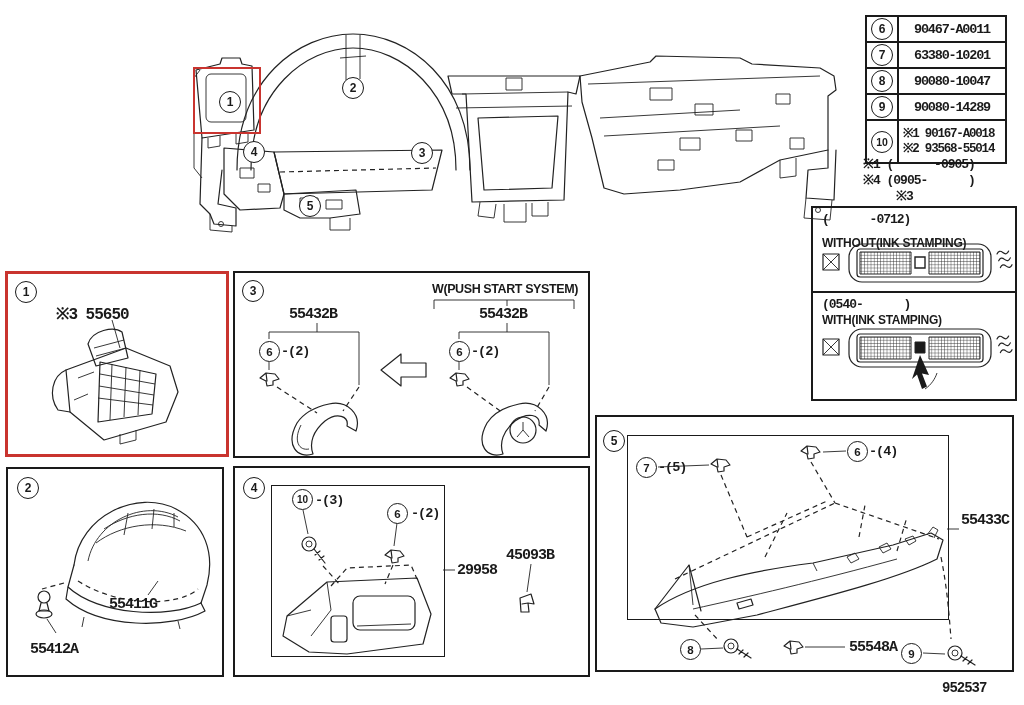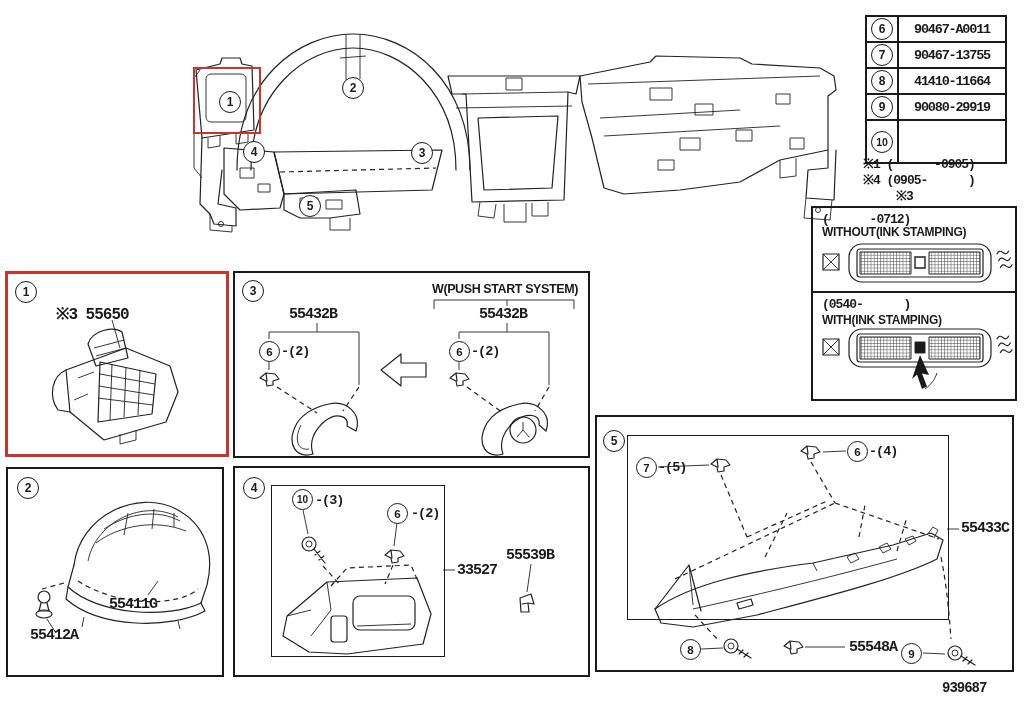--- a/index.html
+++ b/index.html
@@ -110,54 +110,58 @@
           </div>
         </div>
       <div class="tc2"><span>90467-A0011</span></div>
     </div>
     <div class="tblrow" style="height:24px;">
       <div class="tc1">
           <div class="ringnum">
             <span>7</span>
           </div>
         </div>
-      <div class="tc2"><span>90467-13755</span></div>
+      <div class="tc2"><span>63380-10201</span></div>
     </div>
     <div class="tblrow" style="height:24px;">
       <div class="tc1">
           <div class="ringnum">
             <span>8</span>
           </div>
         </div>
-      <div class="tc2"><span>41410-11664</span></div>
+      <div class="tc2"><span>90080-10047</span></div>
     </div>
     <div class="tblrow" style="height:24px;">
       <div class="tc1">
           <div class="ringnum">
             <span>9</span>
           </div>
         </div>
-      <div class="tc2"><span>90080-29919</span></div>
+      <div class="tc2"><span>90080-14289</span></div>
     </div>
     <div class="tblrow" style="height:41px;">
       <div class="tc1">
           <div class="ringnum" style="font-size:10.5px;">
             <span>10</span>
           </div>
         </div>
+      <div class="tc2" style="font-size:12.5px;line-height:15px;align-items:flex-start;padding-left:4px;">
+        <span>※1 90167-A0018</span>
+        <span>※2 93568-55014</span>
+      </div>
     </div>
   </div>
   <div class="note" style="left:863px;top:154px;">※1 (      -0905)</div>
   <div class="note" style="left:863px;top:170px;">※4 (0905-      )</div>
   <div class="note" style="left:896px;top:186px;">※3</div>
 
   <div class="abs" style="left:811px;top:206px;width:202px;height:191px;border:2px solid #1a1a1a;">
     <div class="abs" style="left:0;top:0;width:100%;height:83px;border-bottom:2px solid #1a1a1a;">
       <div class="inkdate abs" style="left:9px;top:4px;">(      -0712)</div>
-      <div class="inklabel abs" style="left:9px;top:17px;">WITHOUT(INK STAMPING)</div>
+      <div class="inklabel abs" style="left:9px;top:28px;">WITHOUT(INK STAMPING)</div>
       <svg class="abs" style="left:0;top:34px;" width="202" height="48" viewBox="0 0 202 48">
         <defs>
           <pattern id="g1" width="3.2" height="3.2" patternUnits="userSpaceOnUse">
             <path d="M0,0H3.2M0,0V3.2" stroke="#222" stroke-width="0.8" fill="none"></path>
           </pattern>
         </defs>
         <g>
           <rect class="line" x="10" y="12" width="16" height="16"></rect>
           <path class="thin" d="M10,12 L26,28 M26,12 L10,28"></path>
         </g>
@@ -263,21 +267,21 @@
       <circle class="line" cx="288" cy="157" r="13"></circle>
       <path class="thin" d="M288,149 L288,157 M288,157 L282,164 M288,157 L294,164"></path>
     </svg>
   </div>
 
   <div class="box" style="left:6px;top:467px;width:214px;height:206px;">
     <div class="circ" style="left:9px;top:8px;">
         <span>2</span>
       </div>
     <div class="plabel" style="left:101px;top:127px;">55411G</div>
-    <div class="plabel" style="left:22px;top:158px;">55412A</div>
+    <div class="plabel" style="left:22px;top:172px;">55412A</div>
     <svg class="abs" style="left:0;top:0;" width="214" height="206" viewBox="0 0 214 206">
       <path class="line" d="M66,96 C72,46 130,20 168,40 C197,55 207,84 199,116 L193,134"></path>
       <path class="thin" d="M80,92 C88,52 136,30 170,48"></path>
       <path class="thin" d="M96,60 C120,44 150,40 172,52 M88,74 C112,56 148,50 178,62 M120,44 L116,66 M146,40 L144,60 M166,44 L166,58"></path>
       <path class="line" d="M66,96 L60,118 C90,146 160,150 193,134"></path>
       <path class="line" d="M60,118 L58,130 C92,160 164,160 197,142 L193,134"></path>
       <path class="dash" d="M70,112 C110,138 170,138 190,120"></path>
       <path class="thin" d="M76,148 L74,158 M170,152 L172,160"></path>
       <path class="dash" d="M56,114 L34,120"></path>
       <g>
@@ -296,22 +300,22 @@
       </div>
     <div class="abs" style="left:36px;top:17px;width:172px;height:170px;border:1.7px solid #1a1a1a;"></div>
     <div class="circ sm" style="left:57px;top:21px;font-size:10px;">
         <span>10</span>
       </div>
     <div class="qty" style="left:80px;top:25px;">-(3)</div>
     <div class="circ sm" style="left:152px;top:35px;">
         <span>6</span>
       </div>
     <div class="qty" style="left:176px;top:38px;">-(2)</div>
-    <div class="plabel" style="left:222px;top:94px;">33527</div>
-    <div class="plabel" style="left:271px;top:79px;">55539B</div>
+    <div class="plabel" style="left:222px;top:94px;">29958</div>
+    <div class="plabel" style="left:271px;top:79px;">45093B</div>
     <svg class="abs" style="left:0;top:0;" width="353" height="207" viewBox="0 0 353 207">
       <path class="thin" d="M68,42 L73,66"></path>
       <g>
         <circle class="line" cx="74" cy="76" r="7"></circle>
         <circle class="thin" cx="74" cy="76" r="3"></circle>
         <path class="line" d="M79,81 L90,95 M80,87 l5,-4 M84,92 l5,-4"></path>
       </g>
       <path class="thin" d="M162,55 L159,78"></path>
       <g class="line" transform="translate(149,80)">
         <path d="M1,7 L7,2 L16,3 L20,8 L14,10 L14,14 L8,15 L7,10 Z M7,2 L8,10"></path>
@@ -339,21 +343,21 @@
       </div>
     <div class="abs" style="left:30px;top:18px;width:320px;height:183px;border:1.7px solid #1a1a1a;"></div>
     <div class="circ sm" style="left:39px;top:40px;">
         <span>7</span>
       </div>
     <div class="qty" style="left:61px;top:43px;">-(5)</div>
     <div class="circ sm" style="left:250px;top:24px;">
         <span>6</span>
       </div>
     <div class="qty" style="left:272px;top:27px;">-(4)</div>
-    <div class="plabel" style="left:364px;top:103px;">55433C</div>
+    <div class="plabel" style="left:364px;top:95px;">55433C</div>
     <div class="circ sm" style="left:83px;top:222px;">
         <span>8</span>
       </div>
     <div class="plabel" style="left:252px;top:222px;">55548A</div>
     <div class="circ sm" style="left:304px;top:226px;">
         <span>9</span>
       </div>
     <svg class="abs" style="left:0;top:0;" width="415" height="253" viewBox="0 0 415 253">
 
       <path class="thin" d="M61,50 L112,48"></path>
@@ -392,14 +396,14 @@
 
       <path class="thin" d="M326,236 L348,237"></path>
       <g>
         <circle class="line" cx="358" cy="236" r="7"></circle>
         <circle class="thin" cx="358" cy="236" r="3"></circle>
         <path class="line" d="M364,239 L378,248 M366,244 l4,-4 M371,247 l4,-4"></path>
       </g>
     </svg>
   </div>
 
-  <div class="abs" style="left:942px;top:680px;font:700 14px 'Liberation Mono',monospace;letter-spacing:-1px;">939687</div>
+  <div class="abs" style="left:942px;top:680px;font:700 14px 'Liberation Mono',monospace;letter-spacing:-1px;">952537</div>
 </div>
 
 </body></html>

